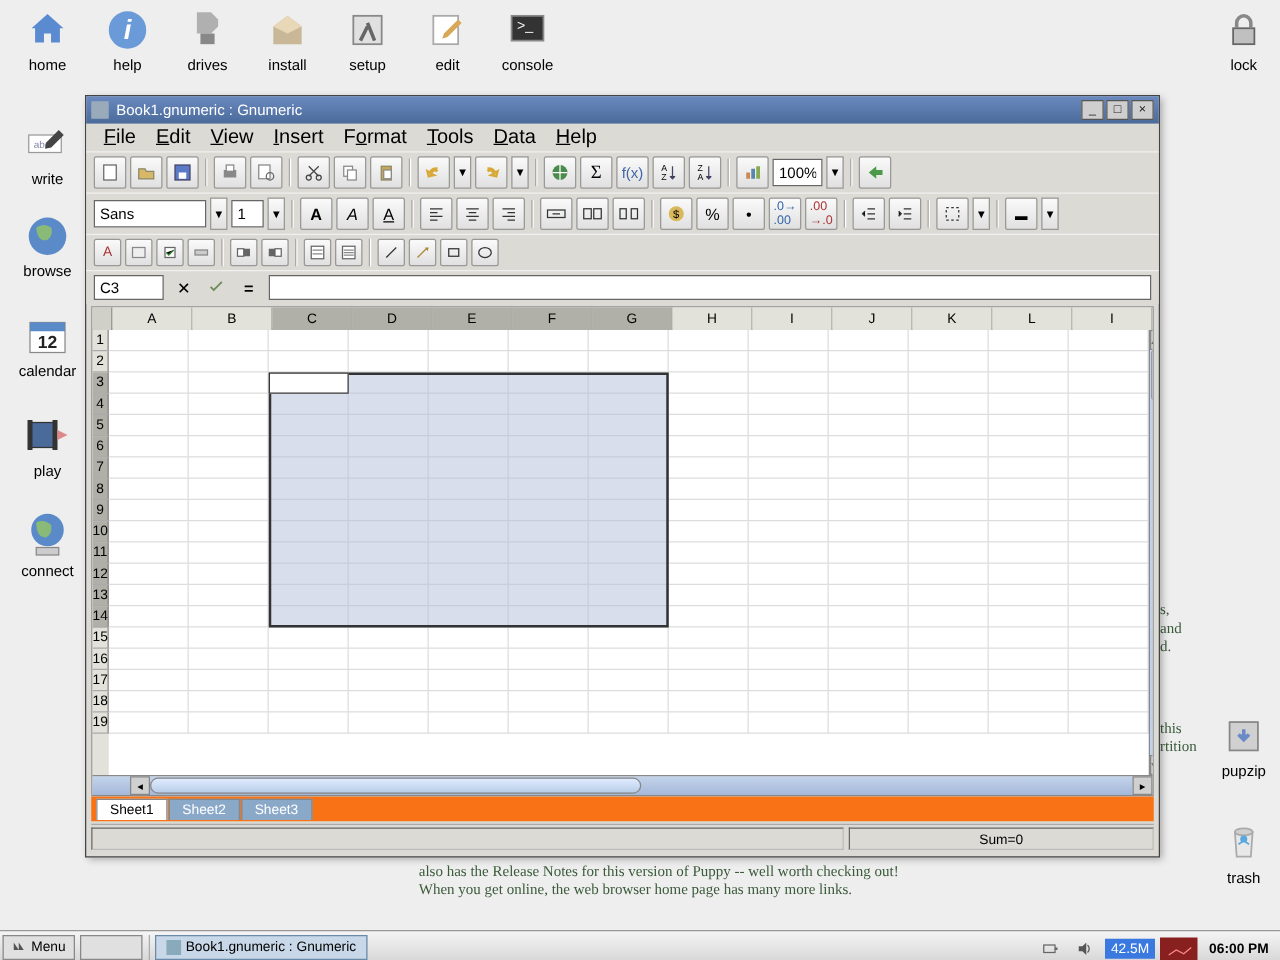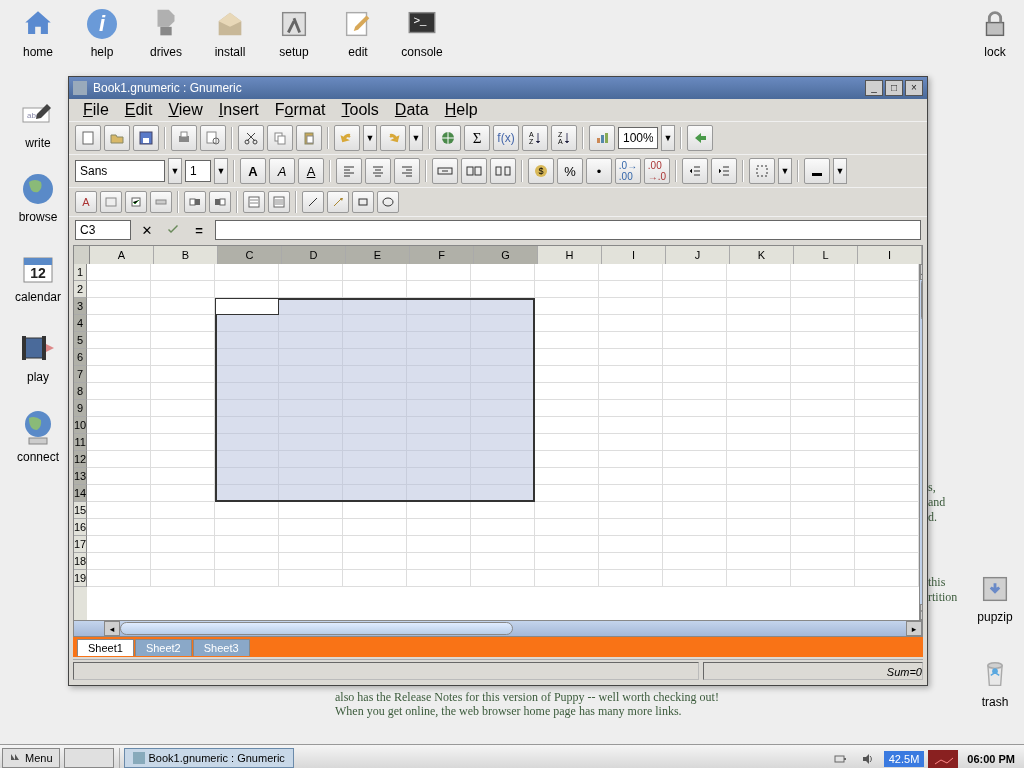--- a/index.html
+++ b/index.html
@@ -68,21 +68,21 @@
 .hscroll .arrow { width:16px; background:#d0d0d0; border:1px solid #888; text-align:center; font-size:9px; line-height:14px; cursor:pointer;}
 .hscroll .track { flex:1; position:relative;}
 .hscroll .thumb-h { position:absolute; top:1px; bottom:1px; left:0; width:50%; background:linear-gradient(#e0ecff,#b8cde8); border:1px solid #888; border-radius:7px;}
 
 .sheet-tabs { height:20px; display:flex; align-items:center; padding-left:4px; background:#f97316; margin:0 4px;}
 .sheet-tab { padding:2px 10px; font-size:11px; background:#8aa8c8; color:#fff; border:1px solid #888; border-bottom:none; cursor:pointer; margin-right:1px;}
 .sheet-tab.active { background:#fff; color:#000; }
 
 .statusbar { height:22px; background:#dcdad5; display:flex; align-items:center; border-top:1px solid #aaa; margin:2px 4px 4px 4px;}
 .status-left { flex:1; border:1px inset #bbb; height:18px; margin-right:4px;}
-.status-sum { width:220px; border:1px inset #bbb; height:18px; font-size:11px; text-align:right; line-height:18px;font-style:italic;}
+.status-sum { width:244px; border:1px inset #bbb; height:18px; font-size:11px; text-align:center; line-height:18px;}
 
 svg { display:block; }
 </style>
 </head>
 <body>
 
 <div class="desktop">
 
   <div class="desktop-icon" style="left:8px; top:5px"><div class="ico">
         <svg width="34" height="34" viewBox="0 0 24 24">

